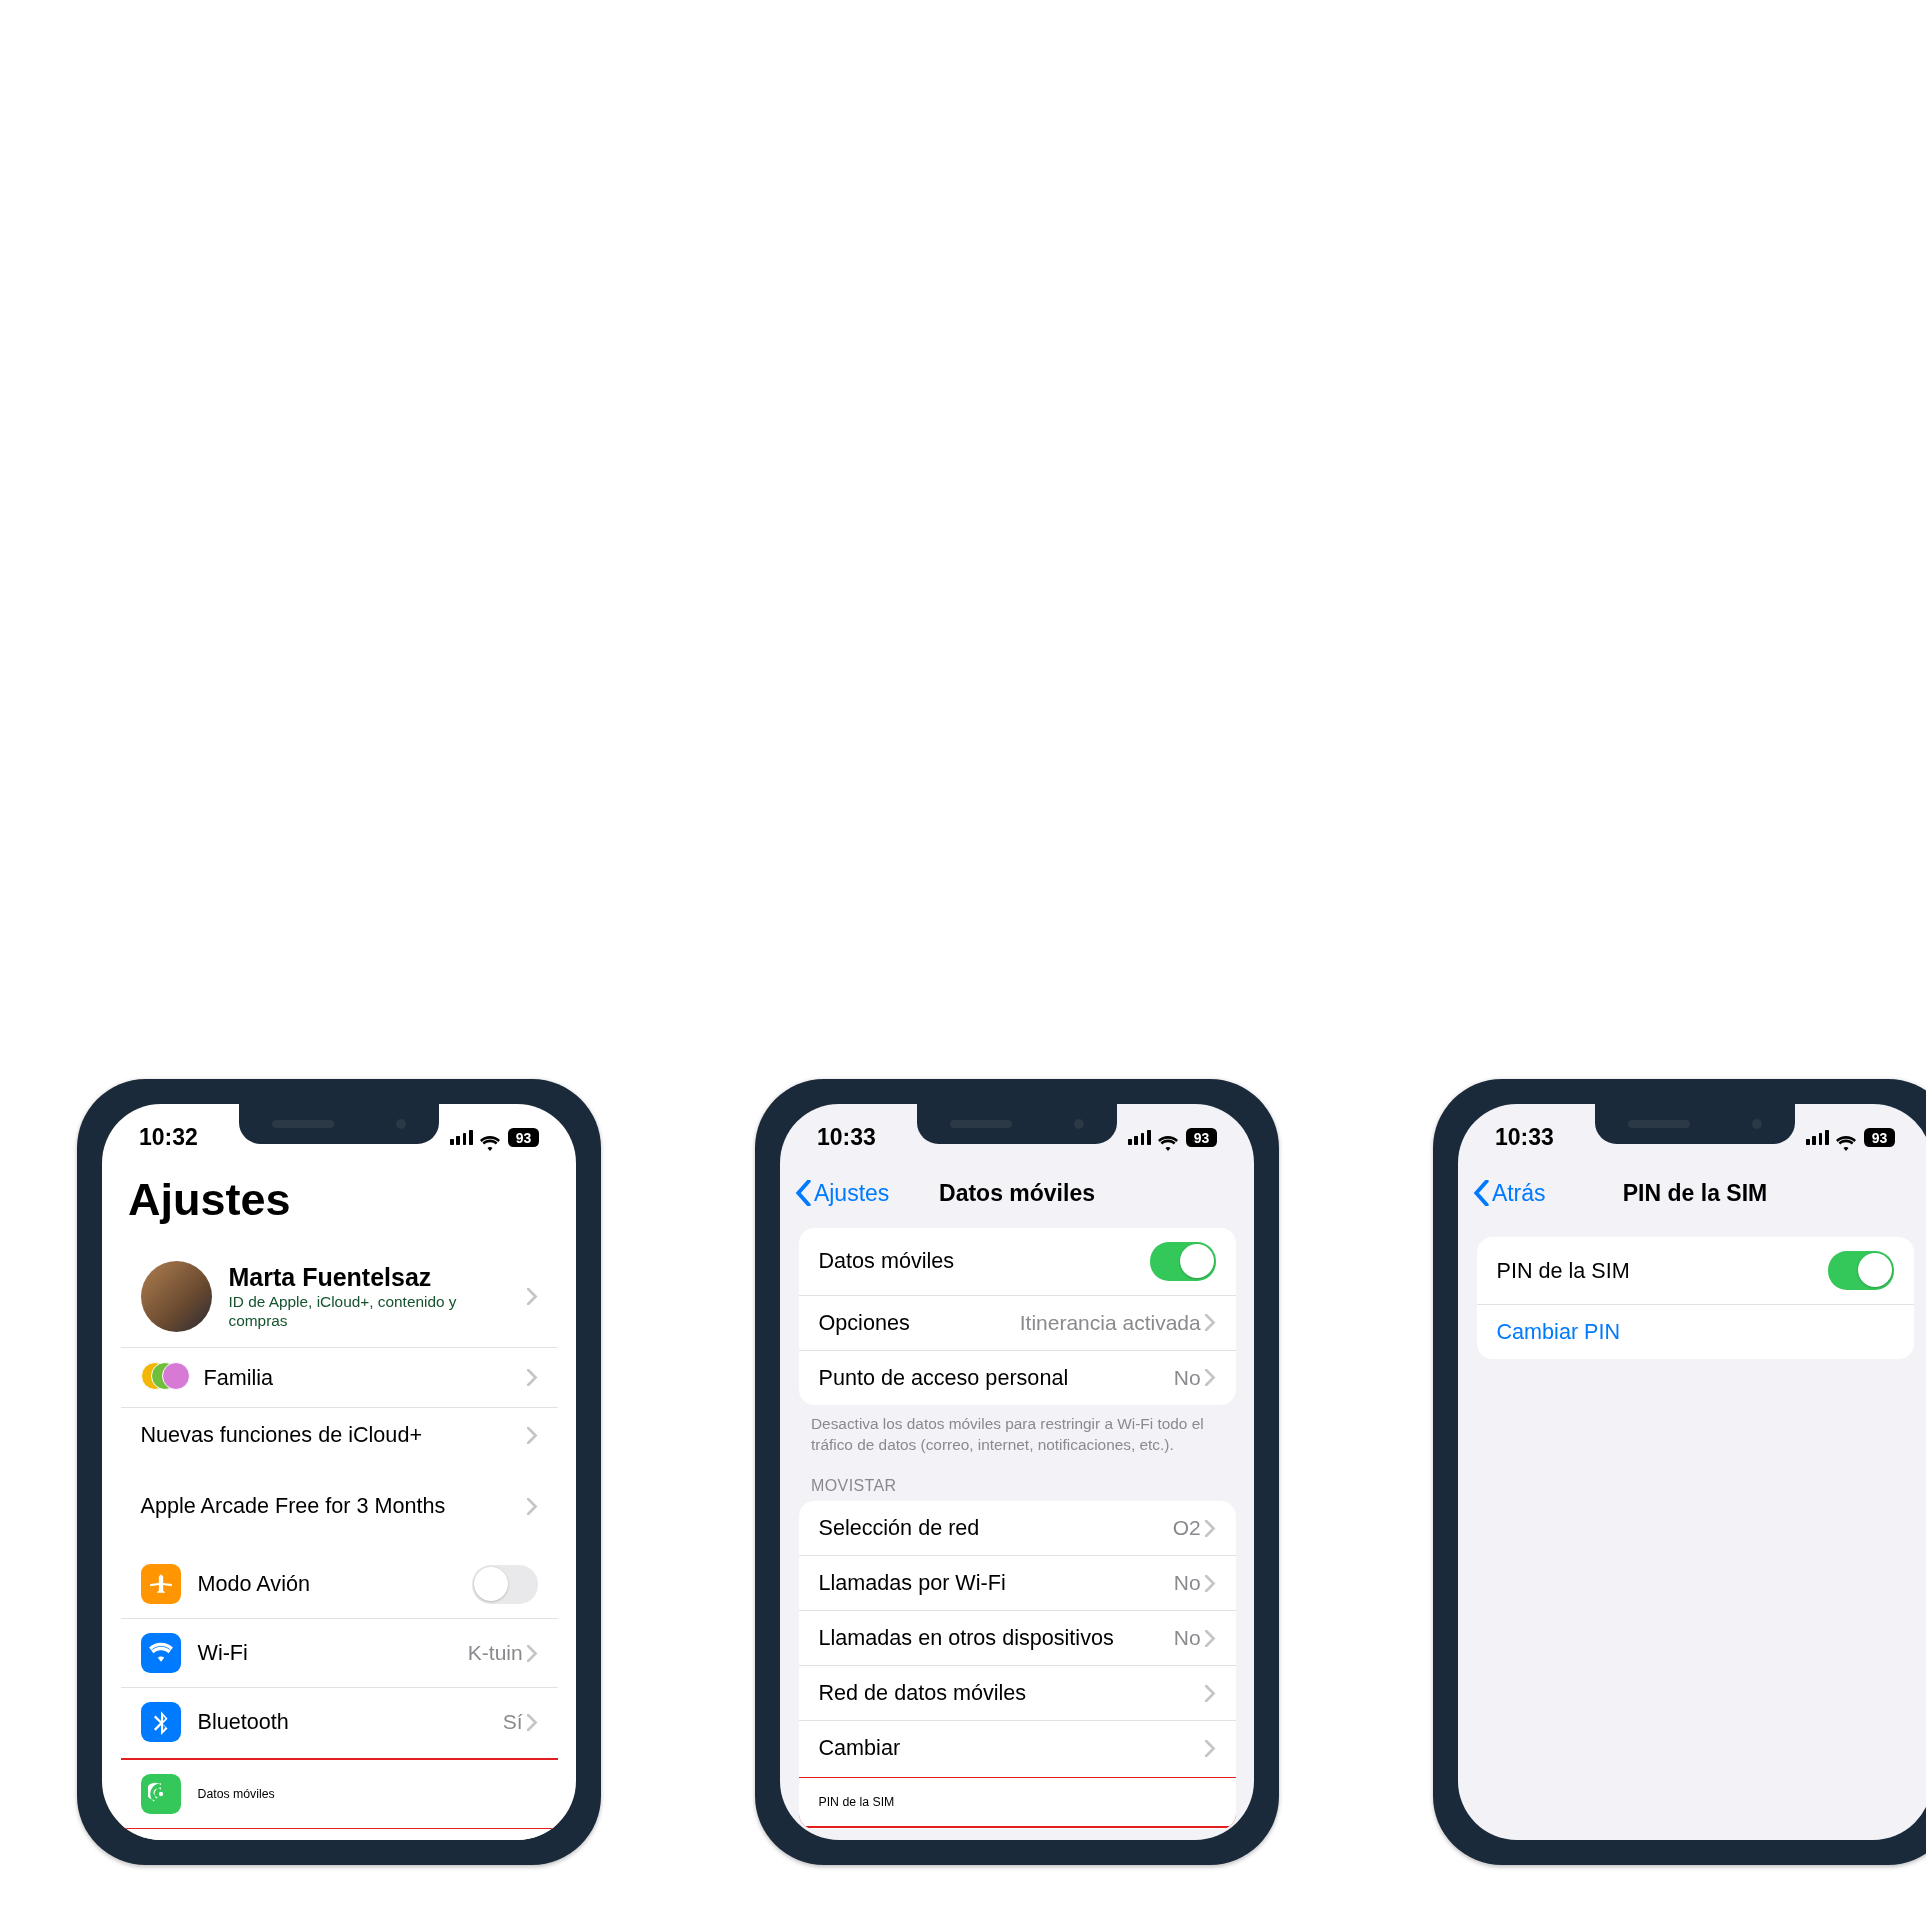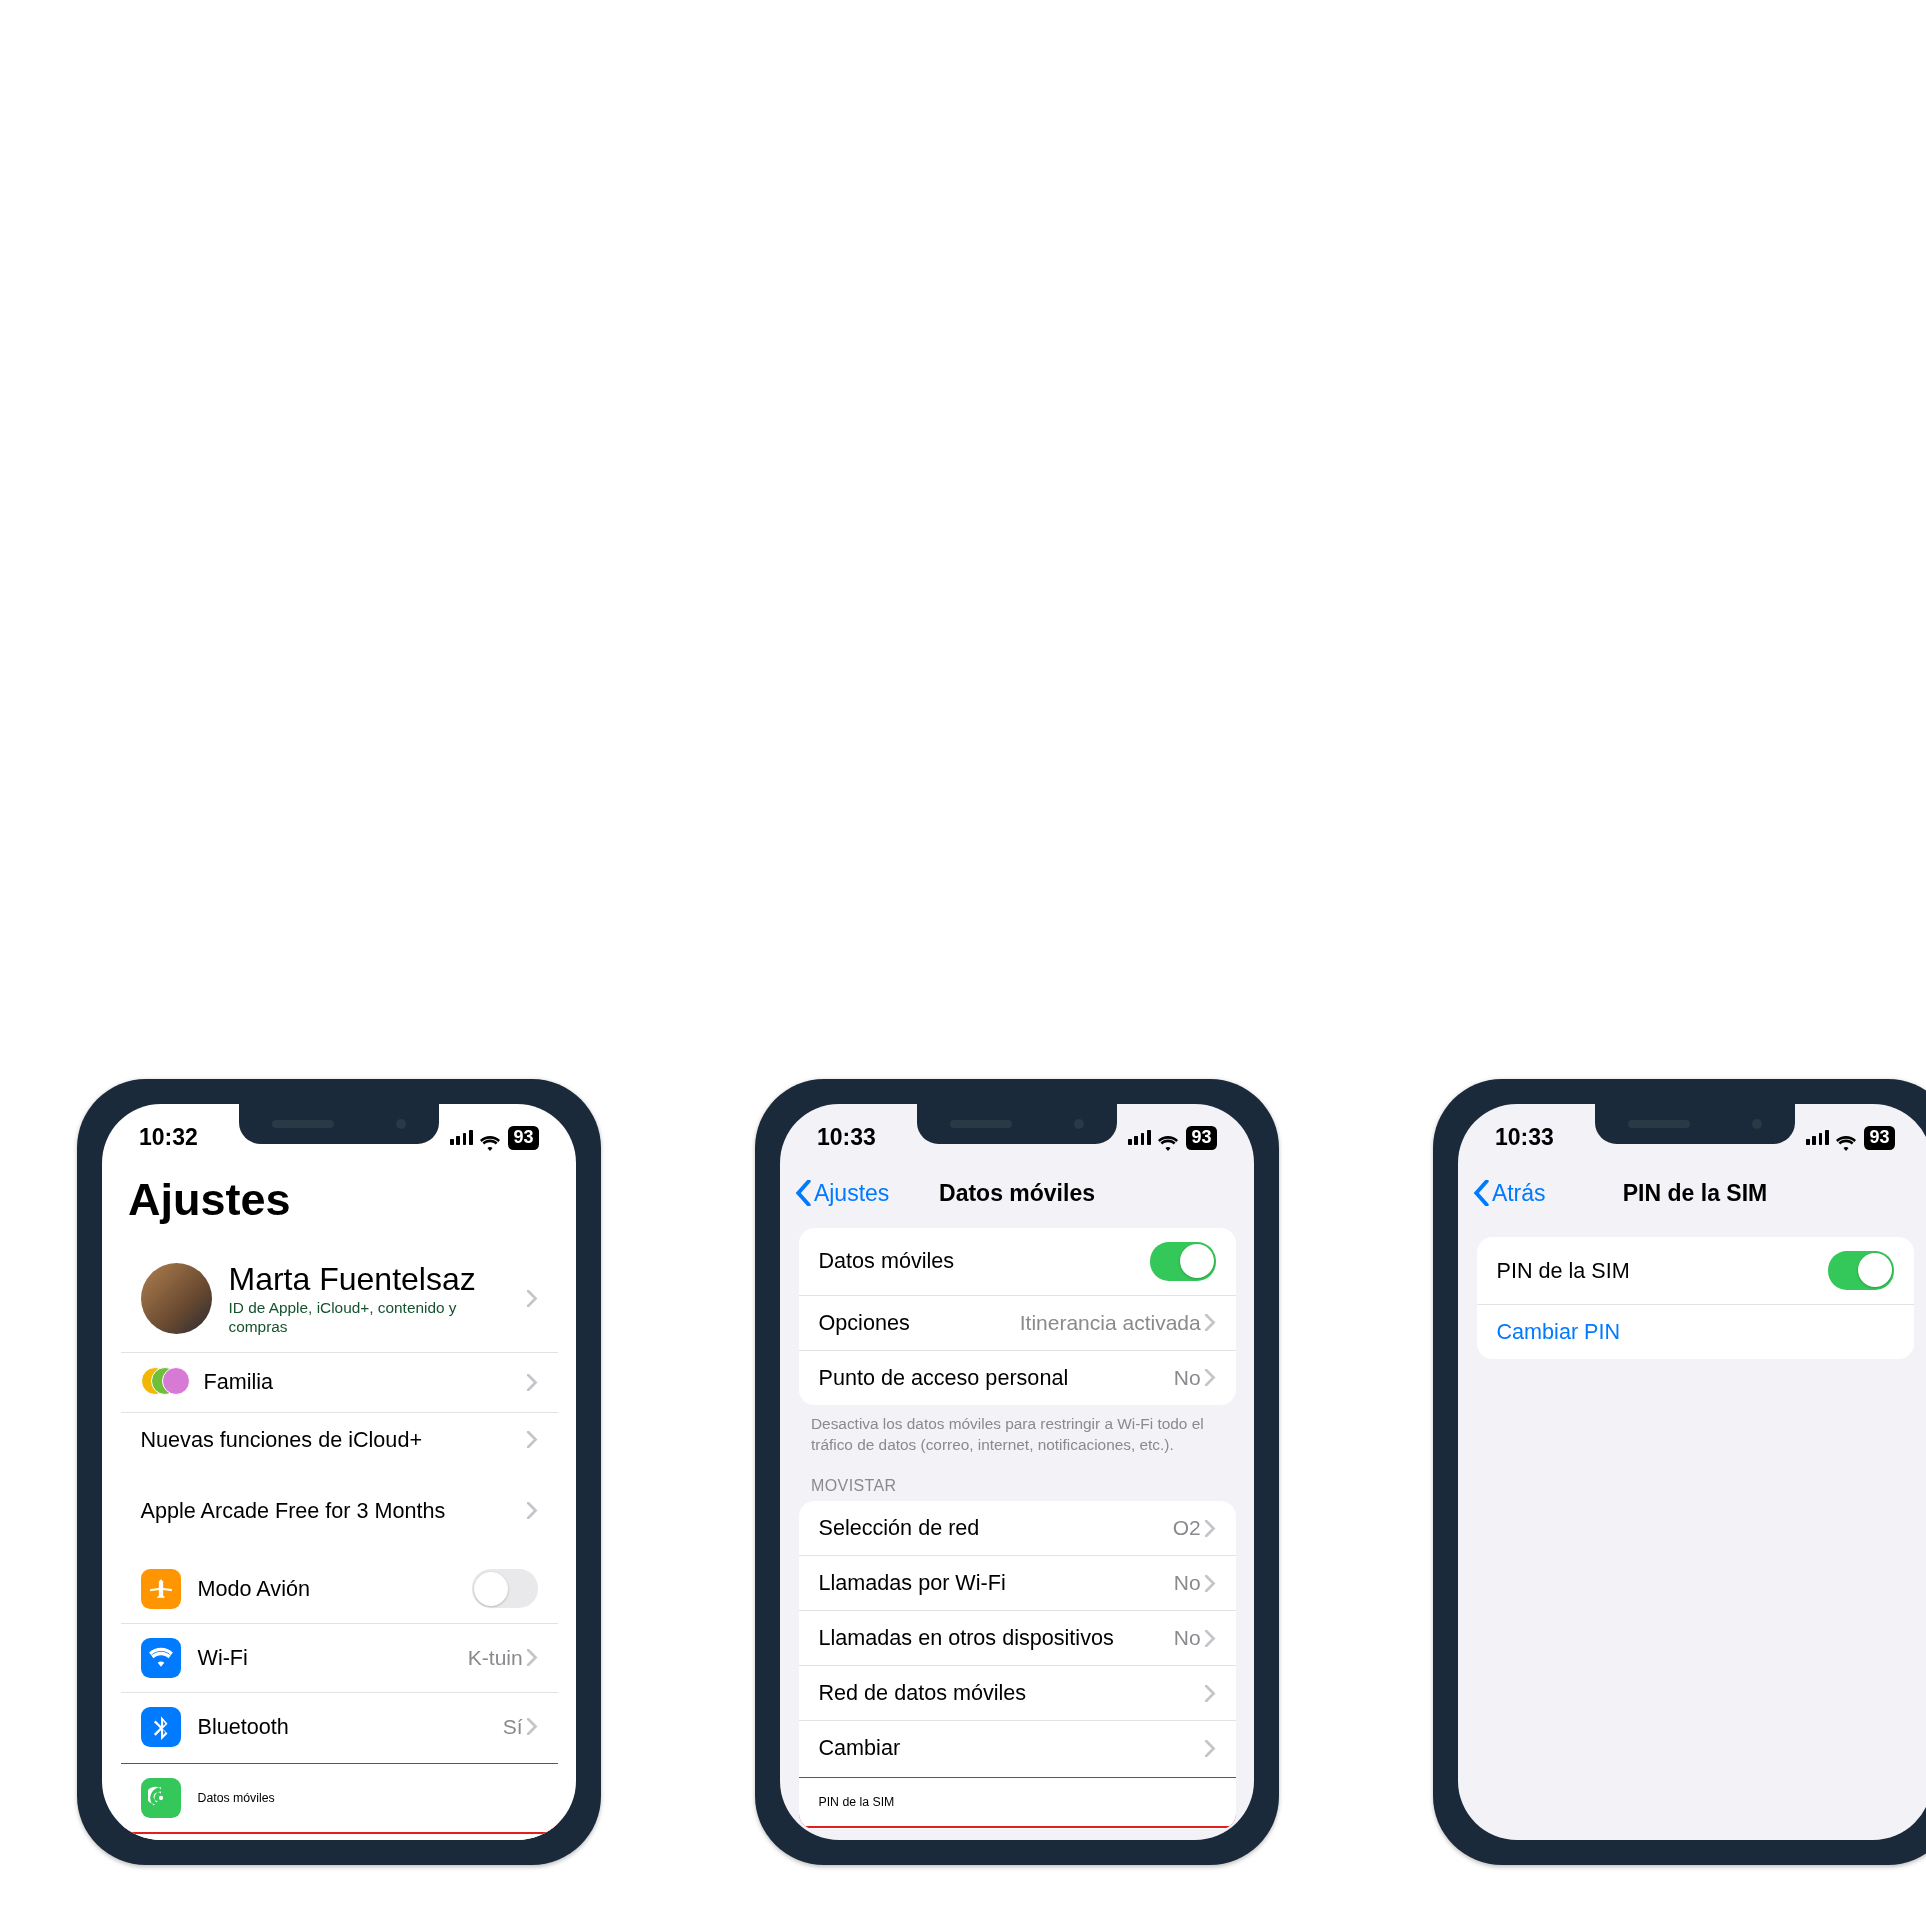--- a/index.html
+++ b/index.html
@@ -71,21 +71,21 @@
     color:#000;
     z-index:5;
   }
   .status .right { display:flex; align-items:center; gap:7.7px; }
   .bars { display:flex; align-items:flex-end; gap:2.3px; }
   .bars span { width:3.9px; background:#000; border-radius:0.8px; }
   .bars span:nth-child(1){height:6.2px} .bars span:nth-child(2){height:9.2px}
   .bars span:nth-child(3){height:12.3px} .bars span:nth-child(4){height:15.4px}
   .wifi-ic { width:20px; height:15.4px; }
   .batt {
-    background:#000; color:#fff; font-size:18px; font-weight:700;
+    background:#000; color:#fff; font-size:14px; font-weight:700;
     border-radius:5.4px; padding:1.5px 4.6px; min-width:31px; text-align:center;
   }
 
   .content { position:absolute; top:62px; left:0; right:0; bottom:0; overflow:hidden; }
 
   .navbar {
     height:54px; display:flex; align-items:center; justify-content:center;
     position:relative;
   }
   .navbar .back {
@@ -114,21 +114,21 @@
   .row .chev { color:#c5c5c9; }
   .row .chev svg { width:10.8px; height:17px; display:block; }
 
   .big-row { padding:15.4px 20px; }
   .avatar {
     width:71px; height:71px; border-radius:50%;
     background: linear-gradient(135deg,#b08050 0%, #6a4a30 60%, #2a2a33 100%);
     flex-shrink:0;
   }
   .user-block { display:flex; flex-direction:column; }
-  .user-name { font-size:32px; font-weight:400; }
+  .user-name { font-size:25px; font-weight:700; }
   .user-sub { font-size:15.4px; color:#14532d; line-height:1.25; max-width:262px; }
 
   .fam-ic {
     width:46px; height:31px; position:relative; flex-shrink:0;
   }
   .fam-ic span{
     position:absolute; width:28px; height:28px; border-radius:50%;
     border:1.5px solid #fff;
   }
   .fam-ic span:nth-child(1){ left:0; background:#f2b705;}

